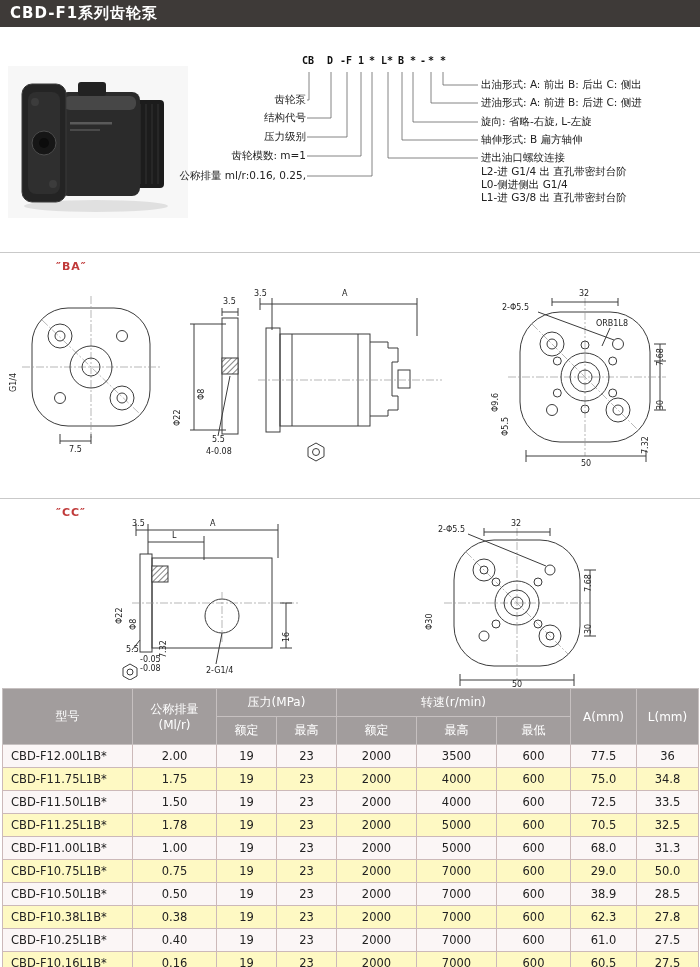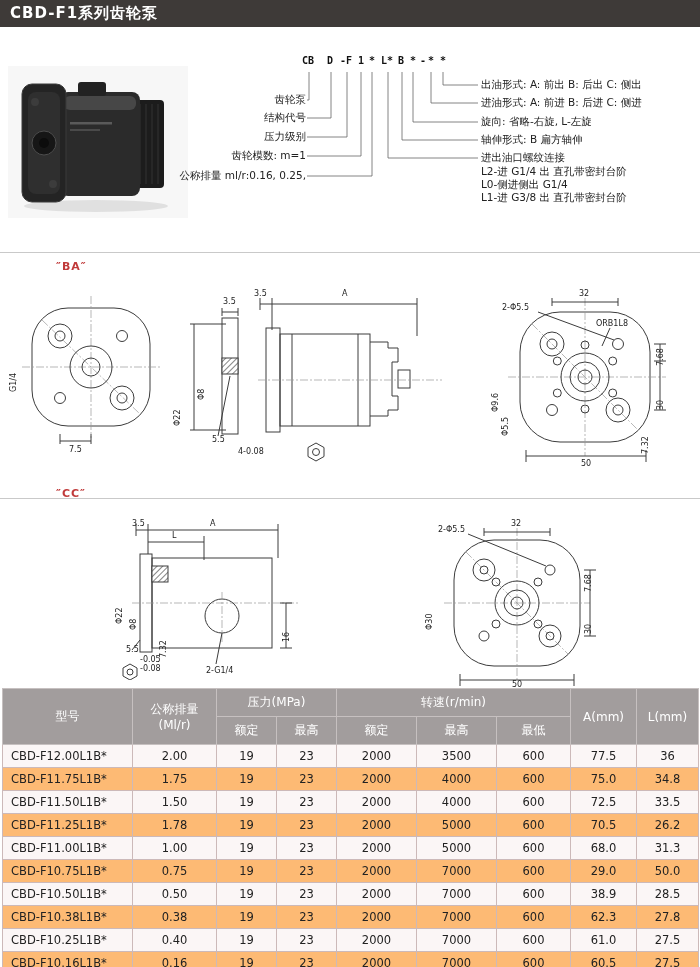--- a/index.html
+++ b/index.html
@@ -27,21 +27,21 @@
 
   svg.draw line, svg.draw rect, svg.draw circle, svg.draw path, svg.draw polygon, svg.draw polyline
     { stroke:#3c3c3c; fill:none; stroke-width:1; }
   svg.draw .cl { stroke:#9a9a9a !important; stroke-width:0.7 !important; stroke-dasharray:8 2 2 2; }
   svg.lines polyline { stroke:#666; stroke-width:0.8; fill:none; }
 
   table.spec { position:absolute; left:2px; top:688px; width:696px; border-collapse:collapse; table-layout:fixed; font-size:11.5px; }
   .spec th { background:#a29d9d; color:#fff; font-weight:normal; border:1px solid #c6c0c0; padding:5px 2px;
              white-space:pre-line; font-size:12px; vertical-align:middle; }
   .spec td { border:1px solid #ccb9b9; text-align:center; padding:4px 2px; color:#222; background:#fbf6f6; }
-  .spec tr.alt td { background:#fdba74; }
+  .spec tr.alt td { background:#fef9c3; }
   .spec td.model { text-align:left; padding-left:8px; }
 </style>
 </head>
 <body>
 
 <svg width="0" height="0" style="position:absolute">
   <defs>
     <pattern id="hatch" width="4" height="4" patternUnits="userSpaceOnUse" patternTransform="rotate(45)">
       <rect width="4" height="4" fill="#fff"></rect>
       <line x1="0" y1="0" x2="0" y2="4" stroke="#333" stroke-width="1.2"></line>
@@ -146,21 +146,21 @@
       <line x1="40" y1="24" x2="56" y2="24"></line>
       <line x1="40" y1="20" x2="40" y2="28"></line>
       <line x1="56" y1="20" x2="56" y2="28"></line>
       <rect x="40" y="30" width="16" height="116"></rect>
       <rect x="40" y="70" width="16" height="16" style="fill:url(#hatch)"></rect>
       <line x1="12" y1="36" x2="12" y2="142"></line>
       <line x1="8" y1="36" x2="44" y2="36"></line>
       <line x1="8" y1="142" x2="44" y2="142"></line>
       <line x1="48" y1="88" x2="36" y2="148"></line>
     </svg>
-  <span class="dim" style="left: 41px; top: 10px;">3.5</span><span class="dim" style="left: 0px; top: 130px; transform: rotate(-90deg);">Φ22</span><span class="dim" style="left: 24px; top: 104px; transform: rotate(-90deg);">Φ8</span><span class="dim" style="left: 30px; top: 148px;">5.5</span><span class="dim" style="left: 24px; top: 160px; margin-left: 32px;">4-0.08</span></div>
+  <span class="dim" style="left: 41px; top: 10px;">3.5</span><span class="dim" style="left: 0px; top: 130px; transform: rotate(-90deg);">Φ22</span><span class="dim" style="left: 24px; top: 104px; transform: rotate(-90deg);">Φ8</span><span class="dim" style="left: 30px; top: 148px;">5.5</span><span class="dim" style="left: 24px; top: 160px;">4-0.08</span></div>
 
   <div class="drawing" style="left:252px; top:288px; width:195px; height:180px">
     <svg class="draw" width="195" height="180">
       <line x1="8" y1="16" x2="165" y2="16"></line>
       <line x1="8" y1="10" x2="8" y2="22"></line>
       <line x1="20" y1="10" x2="20" y2="42"></line>
       <line x1="165" y1="10" x2="165" y2="48"></line>
       <rect x="14" y="40" width="14" height="104"></rect>
       <rect x="28" y="46" width="90" height="92"></rect>
       <line x1="40" y1="46" x2="40" y2="138"></line>
@@ -203,21 +203,21 @@
       <line x1="156" y1="58" x2="168" y2="58"></line>
       <line x1="156" y1="75" x2="168" y2="75"></line>
       <line x1="156" y1="124" x2="168" y2="124"></line>
       <line x1="28" y1="170" x2="148" y2="170"></line>
       <line x1="28" y1="164" x2="28" y2="176"></line>
       <line x1="148" y1="164" x2="148" y2="176"></line>
     </svg>
   <span class="dim" style="left: 81px; top: 4px;">32</span><span class="dim" style="left: 4px; top: 18px;">2-Φ5.5</span><span class="dim" style="left: 98px; top: 34px;">ORB1L8</span><span class="dim" style="left: 167px; top: 72px; transform: rotate(-90deg);">7.68</span><span class="dim" style="left: 167px; top: 116px; transform: rotate(-90deg);">30</span><span class="dim" style="left: 152px; top: 160px; transform: rotate(-90deg);">7.32</span><span class="dim" style="left: 2px; top: 118px; transform: rotate(-90deg);">Φ9.6</span><span class="dim" style="left: 12px; top: 142px; transform: rotate(-90deg);">Φ5.5</span><span class="dim" style="left: 83px; top: 174px;">50</span></div>
 
   <div class="divider" style="top:498px"></div>
-  <div class="section-label" style="top:487px">″CC″</div>
+  <div class="section-label" style="top:506px">″CC″</div>
 
   <div class="drawing" style="left:112px; top:520px; width:200px; height:160px">
     <svg class="draw" width="200" height="160">
       <line x1="24" y1="10" x2="166" y2="10"></line>
       <line x1="24" y1="4" x2="24" y2="16"></line>
       <line x1="36" y1="4" x2="36" y2="34"></line>
       <line x1="166" y1="4" x2="166" y2="38"></line>
       <line x1="36" y1="22" x2="92" y2="22"></line>
       <line x1="92" y1="16" x2="92" y2="40"></line>
       <rect x="28" y="34" width="12" height="98"></rect>
@@ -334,21 +334,21 @@
         </tr>
         <tr class="alt">
           <td class="model">CBD-F11.25L1B*</td>
           <td>1.78</td>
           <td>19</td>
           <td>23</td>
           <td>2000</td>
           <td>5000</td>
           <td>600</td>
           <td>70.5</td>
-          <td>26.2</td>
+          <td>32.5</td>
         </tr>
         <tr>
           <td class="model">CBD-F11.00L1B*</td>
           <td>1.00</td>
           <td>19</td>
           <td>23</td>
           <td>2000</td>
           <td>5000</td>
           <td>600</td>
           <td>68.0</td>

